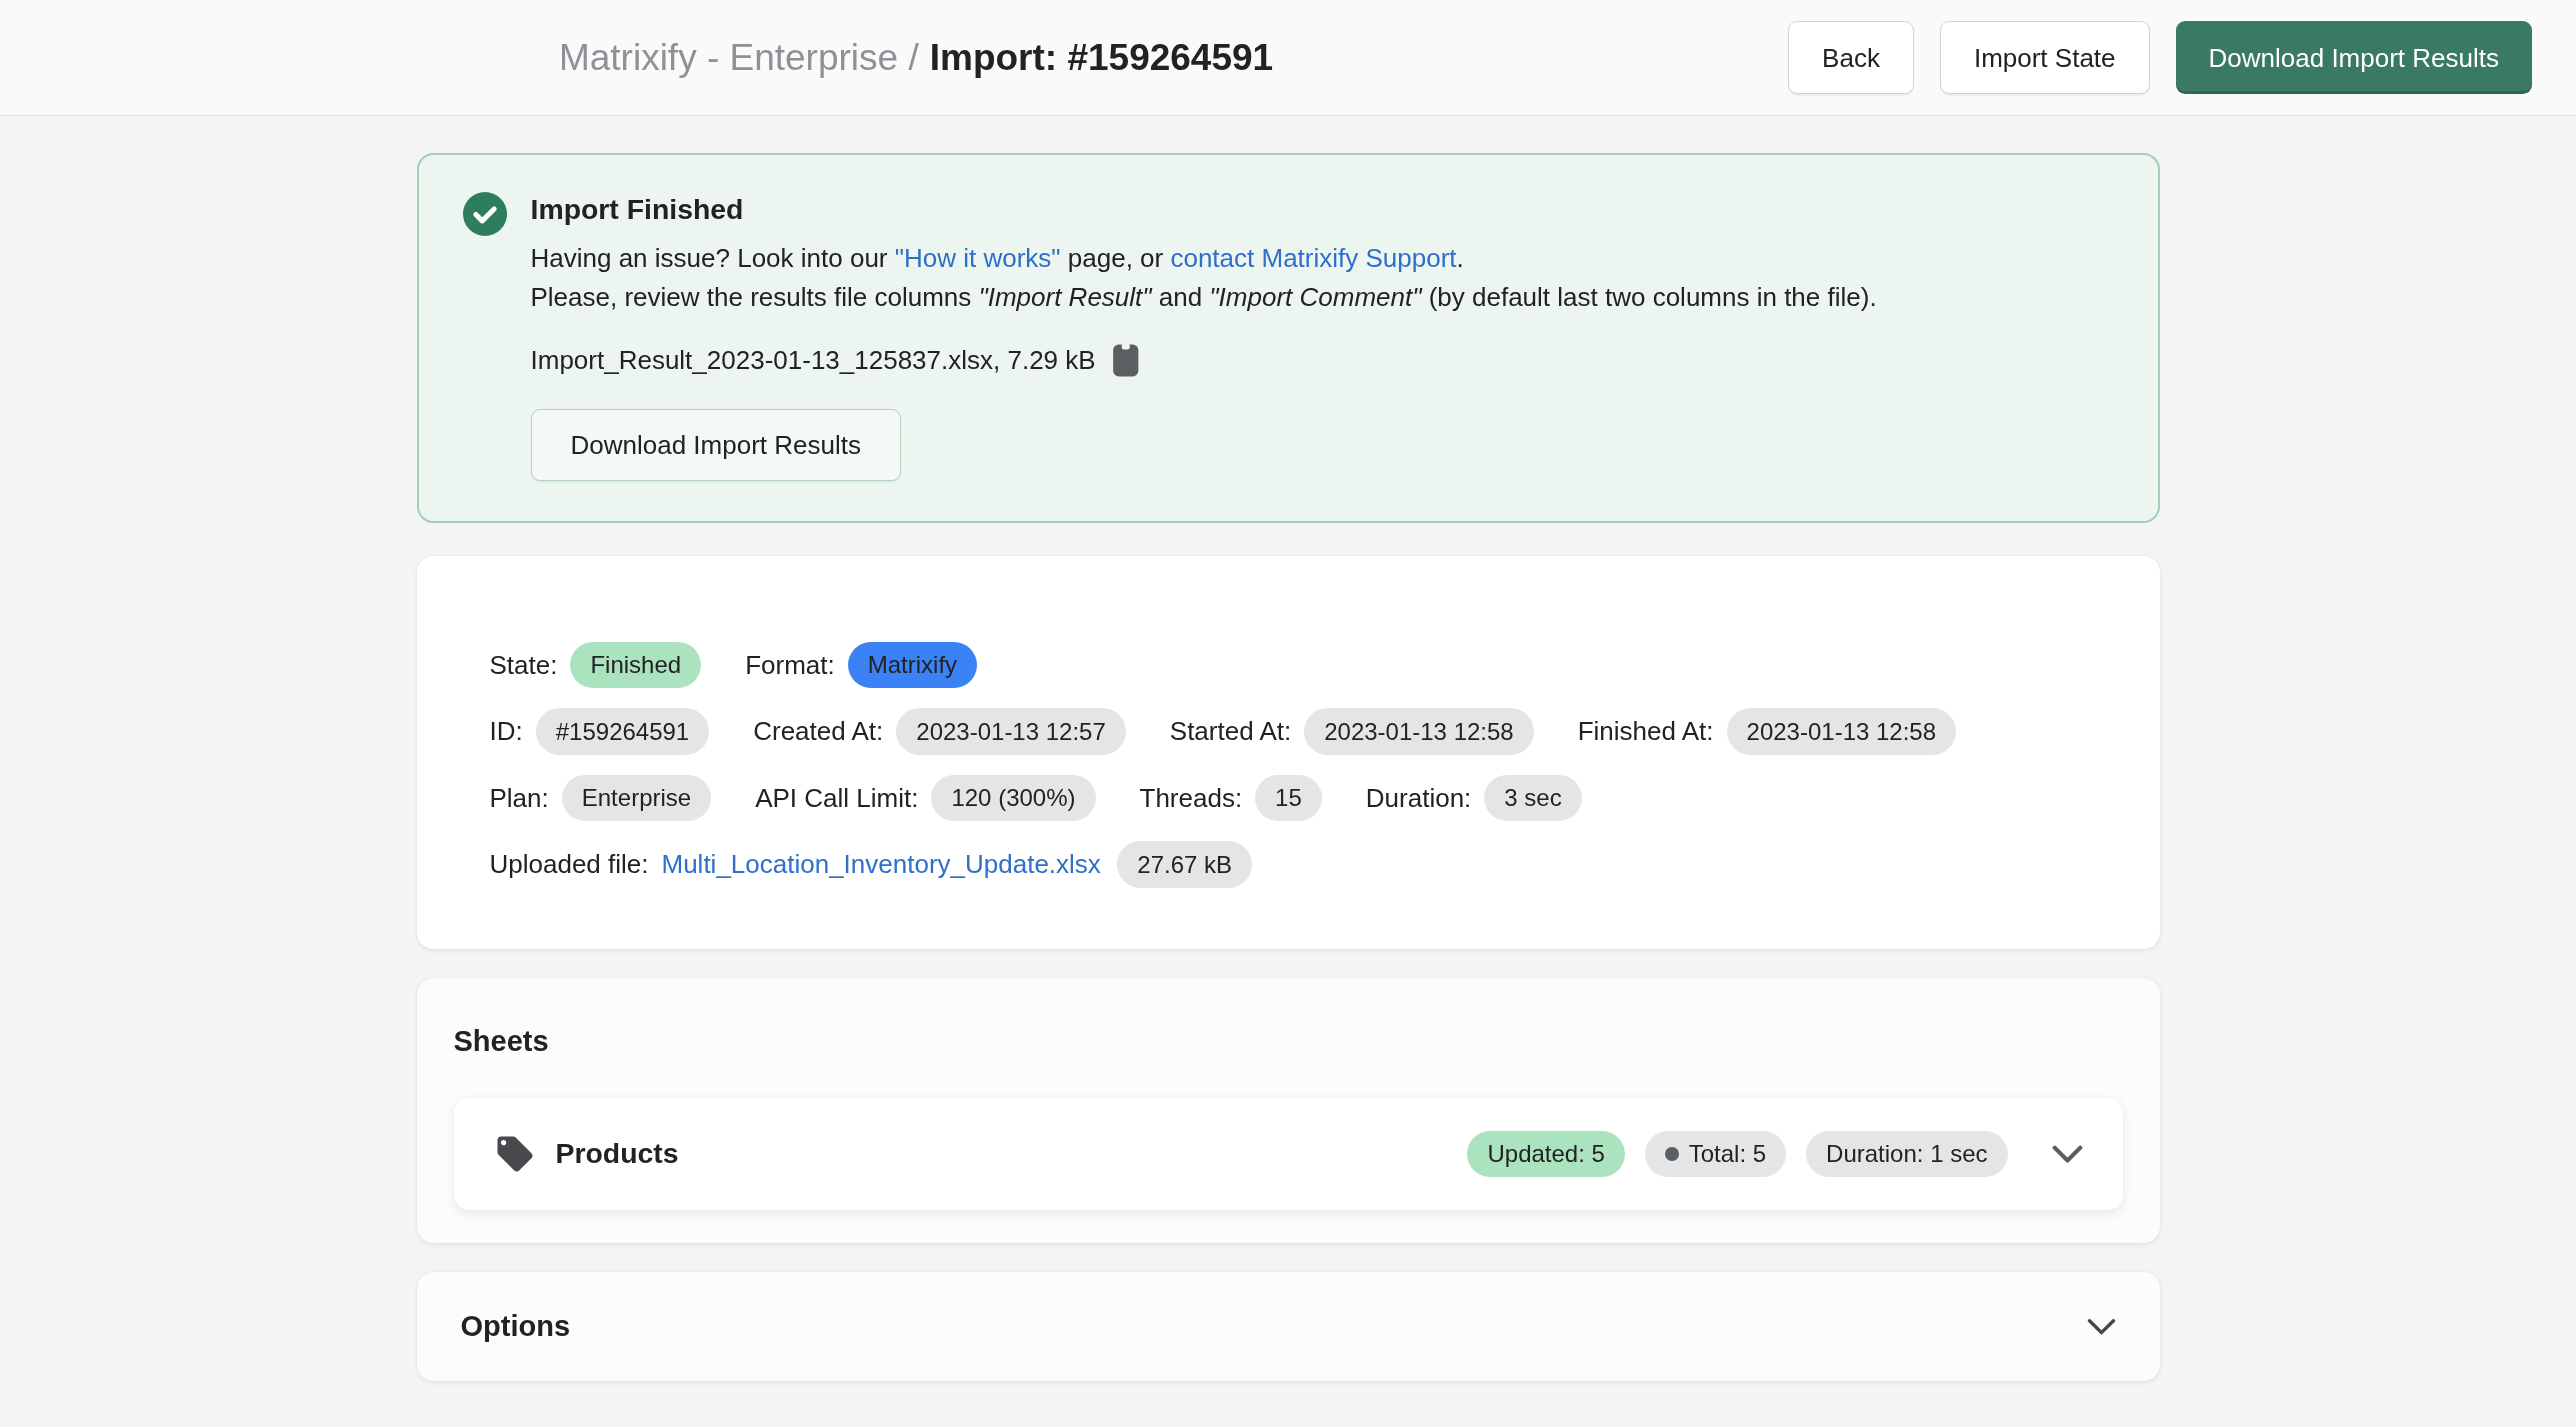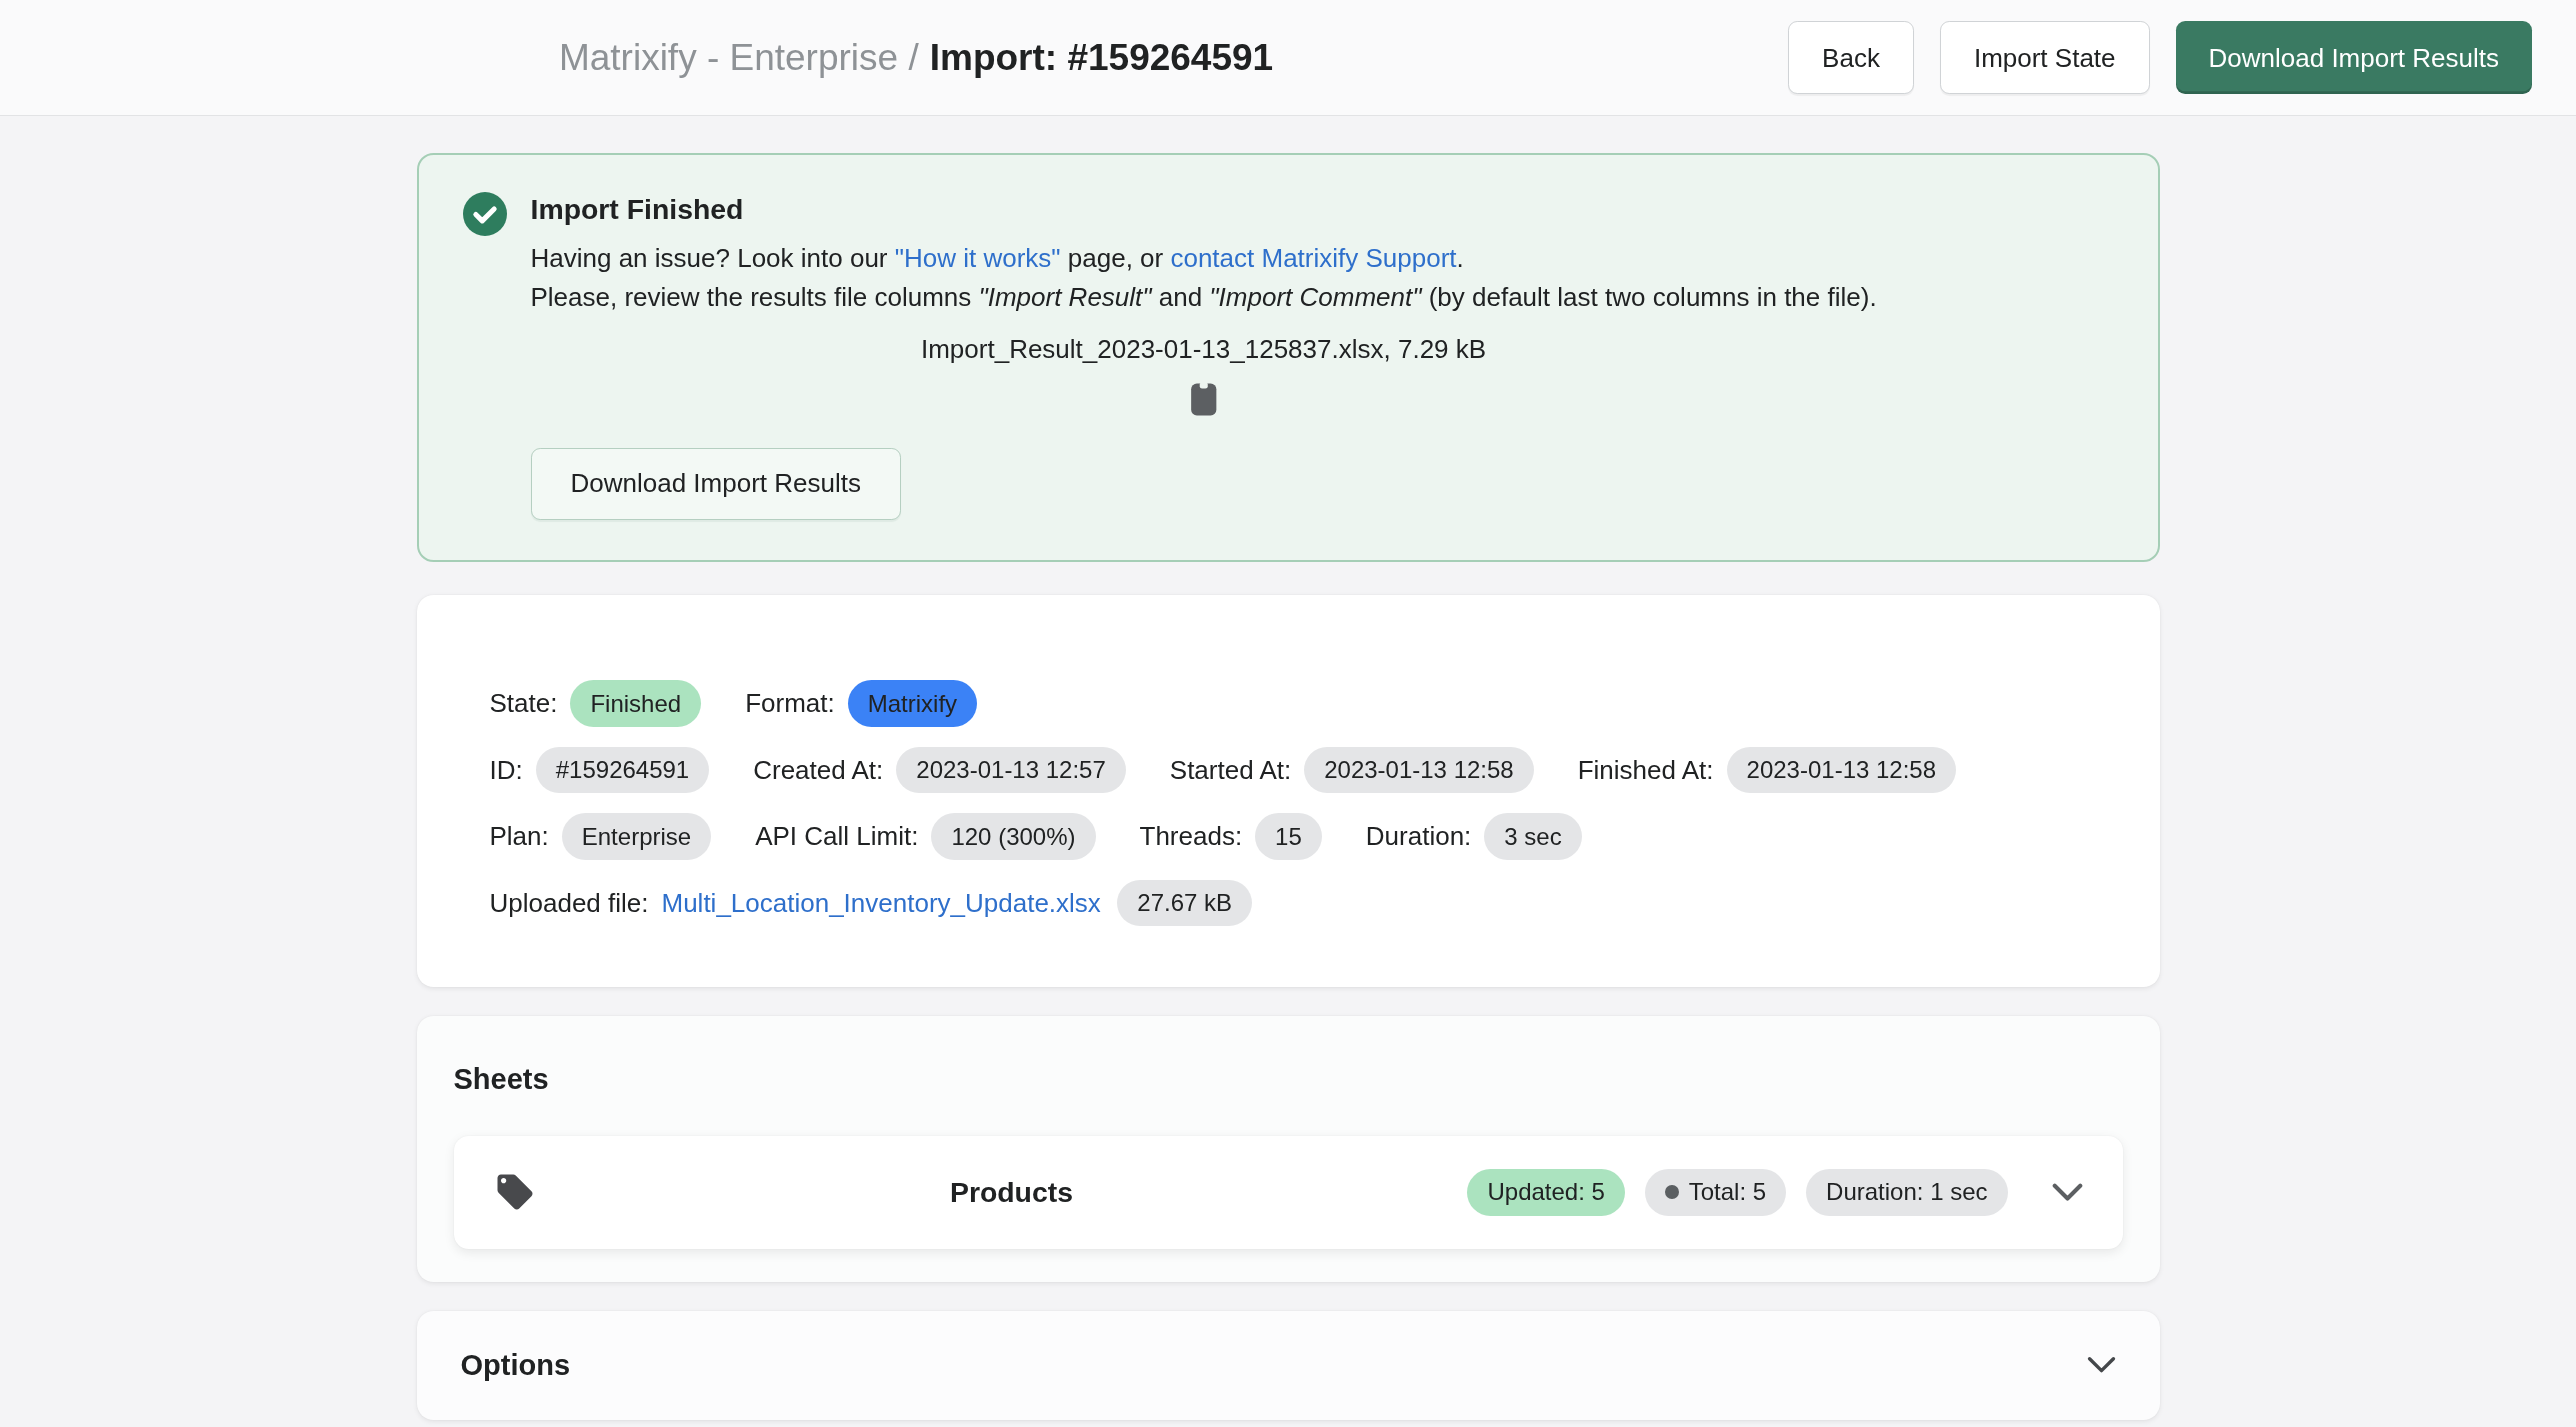--- a/index.html
+++ b/index.html
@@ -40,21 +40,21 @@
   
   .banner {
     background:#edf5f0; border:2.8px solid #a5ceb6; border-radius:16.5px;
     padding:37px 44px 40px; display:flex; align-items:flex-start;
   }
   .banner-icon { width:44px; height:44px; flex:none; margin-right:24px; margin-top:0; }
   .banner-title { font-size:28.4px; font-weight:700; line-height:34px; margin-bottom:13px; }
   .banner-text { line-height:39px; }
   .italic { font-style:italic; }
   .link { color:#2e6fcb; text-decoration:none; cursor:pointer; }
-  .file-row { margin-top:17px; display:flex; align-items:center; gap:16.5px;flex-direction:column; }
+  .file-row { margin-top:26px; display:flex; align-items:center; gap:16.5px; }
   .copy-btn { background:none; border:none; cursor:pointer; display:flex; align-items:center; }
   .banner-btn {
     margin-top:31px; height:72px; padding:0 39px;
     background:#f3f9f5; border:1.8px solid #b5cfc1; border-radius:9.2px;
     font-family:inherit; font-size:26px; font-weight:500; color:#202223;
     cursor:pointer; box-shadow:0 1.8px 0.9px rgba(70,110,90,0.08);
   }
 
   
   .card {
@@ -77,21 +77,21 @@
 
   
   .sheets { margin-top:29px; padding:46px 37px 33px; background:#fbfcfc; }
   .section-title { font-size:29px; font-weight:600; line-height:35px; }
   .sheet-row {
     margin-top:39px; background:#ffffff; border-radius:14.7px;
     box-shadow:0 3.7px 11px rgba(0,0,0,0.08), 0 0 1.8px rgba(0,0,0,0.06);
     padding:33px 40px; display:flex; align-items:center; cursor:pointer;
   }
   .tag-icon { width:42px; height:42px; margin-right:20px; flex:none; }
-  .sheet-name { font-size:28.4px; font-weight:600; flex:1;text-align:center; }
+  .sheet-name { font-size:28.4px; font-weight:600; flex:1; }
   .badges { display:flex; gap:20px; align-items:flex-start; }
   .dot { width:13.8px; height:13.8px; border-radius:50%; background:#5b5f62; display:inline-block; margin-right:10px; }
   .chev { margin-left:44px; display:flex; align-items:center; cursor:pointer; background:none; border:none; }
 
   
   .options { margin-top:29px; padding:37px 44px; display:flex; align-items:center; background:#fcfcfd; cursor:pointer; }
   .options .section-title { flex:1; }
 </style>
 </head>
 <body>

